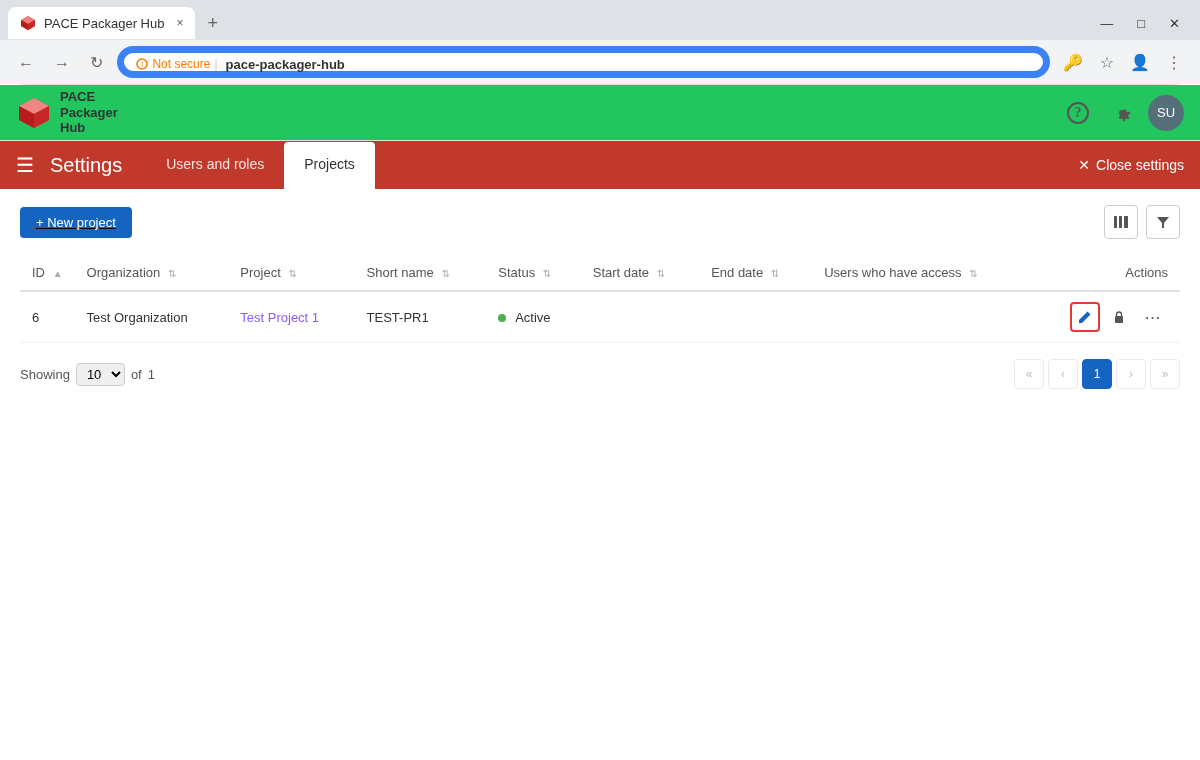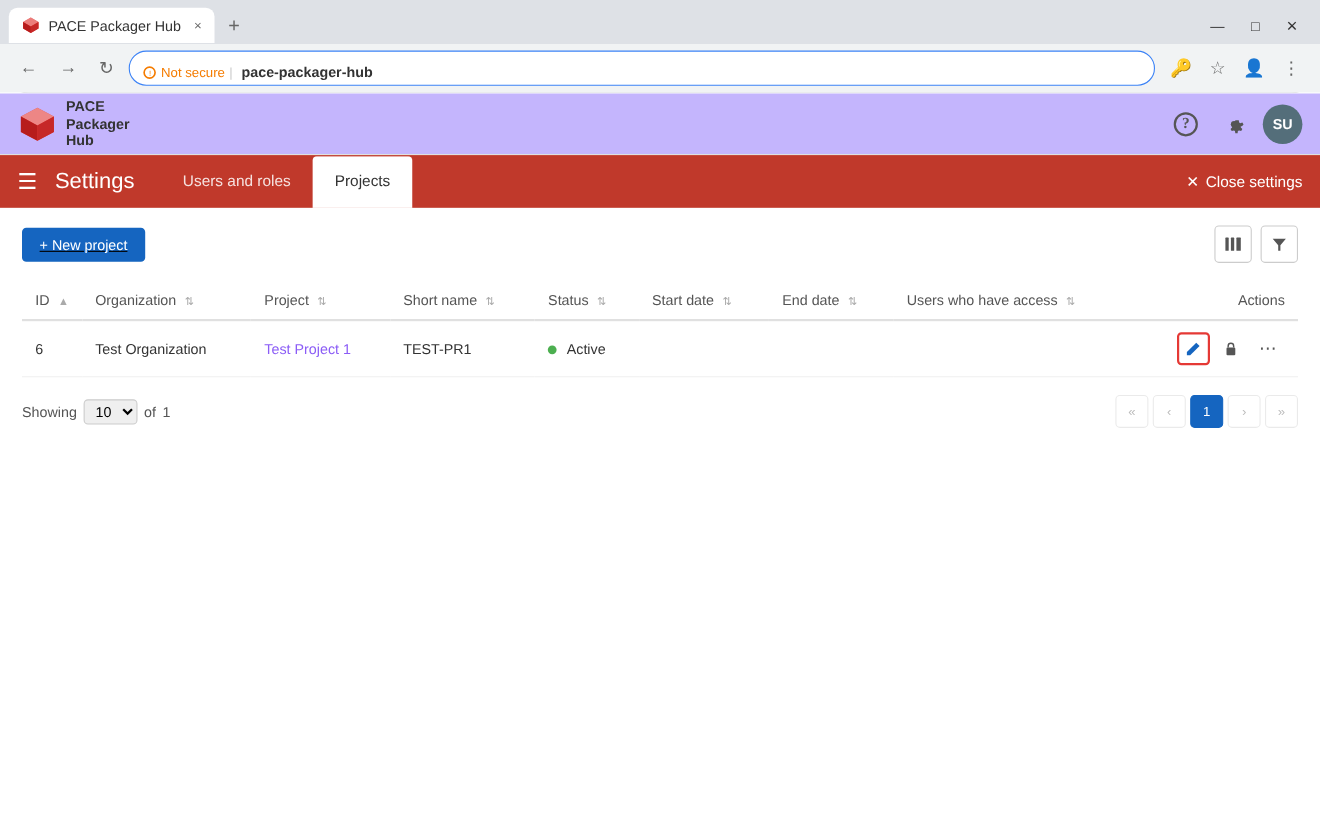--- a/index.html
+++ b/index.html
@@ -10,35 +10,35 @@
     .tab-bar { display: flex; align-items: center; padding: 6px 8px 0; gap: 4px; background: #dee1e6; height: 40px; }
     .tab { display: flex; align-items: center; gap: 8px; padding: 6px 12px; background: #fff; border-radius: 8px 8px 0 0; font-size: 13px; color: #333; max-width: 200px; height: 32px; }
     .tab-favicon { width: 16px; height: 16px; }
     .tab-close { color: #666; cursor: pointer; font-size: 12px; margin-left: 4px; }
     .new-tab-btn { background: none; border: none; font-size: 18px; cursor: pointer; color: #666; padding: 4px 8px; border-radius: 50%; }
     .win-controls { display: flex; margin-left: auto; gap: 0; }
     .win-btn { background: none; border: none; cursor: pointer; padding: 4px 12px; font-size: 13px; color: #333; }
 
     .nav-bar { display: flex; align-items: center; padding: 6px 12px; gap: 8px; background: #f1f3f4; height: 44px; }
     .nav-btn { background: none; border: none; cursor: pointer; color: #666; font-size: 16px; padding: 4px 6px; border-radius: 50%; }
-    .address-bar { flex: 1; display: flex; align-items: flex-end; background: #fff; border: 1px solid #3b82f6; border-radius: 20px; padding: 4px 12px; gap: 8px; height: 32px; }
+    .address-bar { flex: 1; display: flex; align-items: flex-start; background: #fff; border: 7px solid #3b82f6; border-radius: 20px; padding: 4px 12px; gap: 8px; height: 32px; }
     .address-secure { color: #f57c00; font-size: 12px; display: flex; align-items: center; gap: 4px; }
     .address-url { font-size: 13px; color: #333; flex: 1; font-weight: bold; }
     .nav-icons { display: flex; gap: 4px; }
     .nav-icon-btn { background: none; border: none; cursor: pointer; color: #666; font-size: 16px; padding: 4px 6px; border-radius: 50%; }
 
     
-    .app-header { display: flex; align-items: center; padding: 0 16px; background: #c4b5fd; border-bottom: 1px solid #e0e0e0; height: 56px; }
+    .app-header { display: flex; align-items: center; padding: 0 16px; background: #22c55e; border-bottom: 1px solid #e0e0e0; height: 56px; }
     .app-logo { display: flex; align-items: center; gap: 8px; }
     .logo-icon { width: 36px; height: 36px; }
     .logo-text { font-size: 13px; font-weight: 600; color: #333; line-height: 1.2; }
     .header-spacer { flex: 1; }
     .header-actions { display: flex; align-items: center; gap: 8px; }
     .icon-btn { background: none; border: none; cursor: pointer; width: 36px; height: 36px; border-radius: 50%; display: flex; align-items: center; justify-content: center; color: #555; font-size: 18px; }
-    .avatar-btn { background: #546e7a; color: #fff; border: none; cursor: pointer; width: 36px; height: 36px; border-radius: 50%; font-size: 13px; font-weight: 700; display: flex; align-items: center; justify-content: center; }
+    .avatar-btn { background: #546e7a; color: #fff; border: none; cursor: pointer; width: 36px; height: 36px; border-radius: 50%; font-size: 13px; font-weight: 400; display: flex; align-items: center; justify-content: center; }
 
     
     .settings-bar { display: flex; align-items: center; background: #c0392b; height: 48px; padding: 0 16px; }
     .menu-icon { color: #fff; font-size: 20px; cursor: pointer; margin-right: 16px; }
     .settings-title { color: #fff; font-size: 20px; font-weight: 500; margin-right: 24px; }
     .settings-tab { color: rgba(255,255,255,0.85); font-size: 14px; padding: 14px 20px; cursor: pointer; border-bottom: 3px solid transparent; }
     .settings-tab.active { background: #fff; color: #333; border-radius: 4px 4px 0 0; margin-bottom: 0; padding-bottom: 14px; }
     .close-settings { margin-left: auto; display: flex; align-items: center; gap: 6px; color: #fff; cursor: pointer; font-size: 14px; }
 
     

